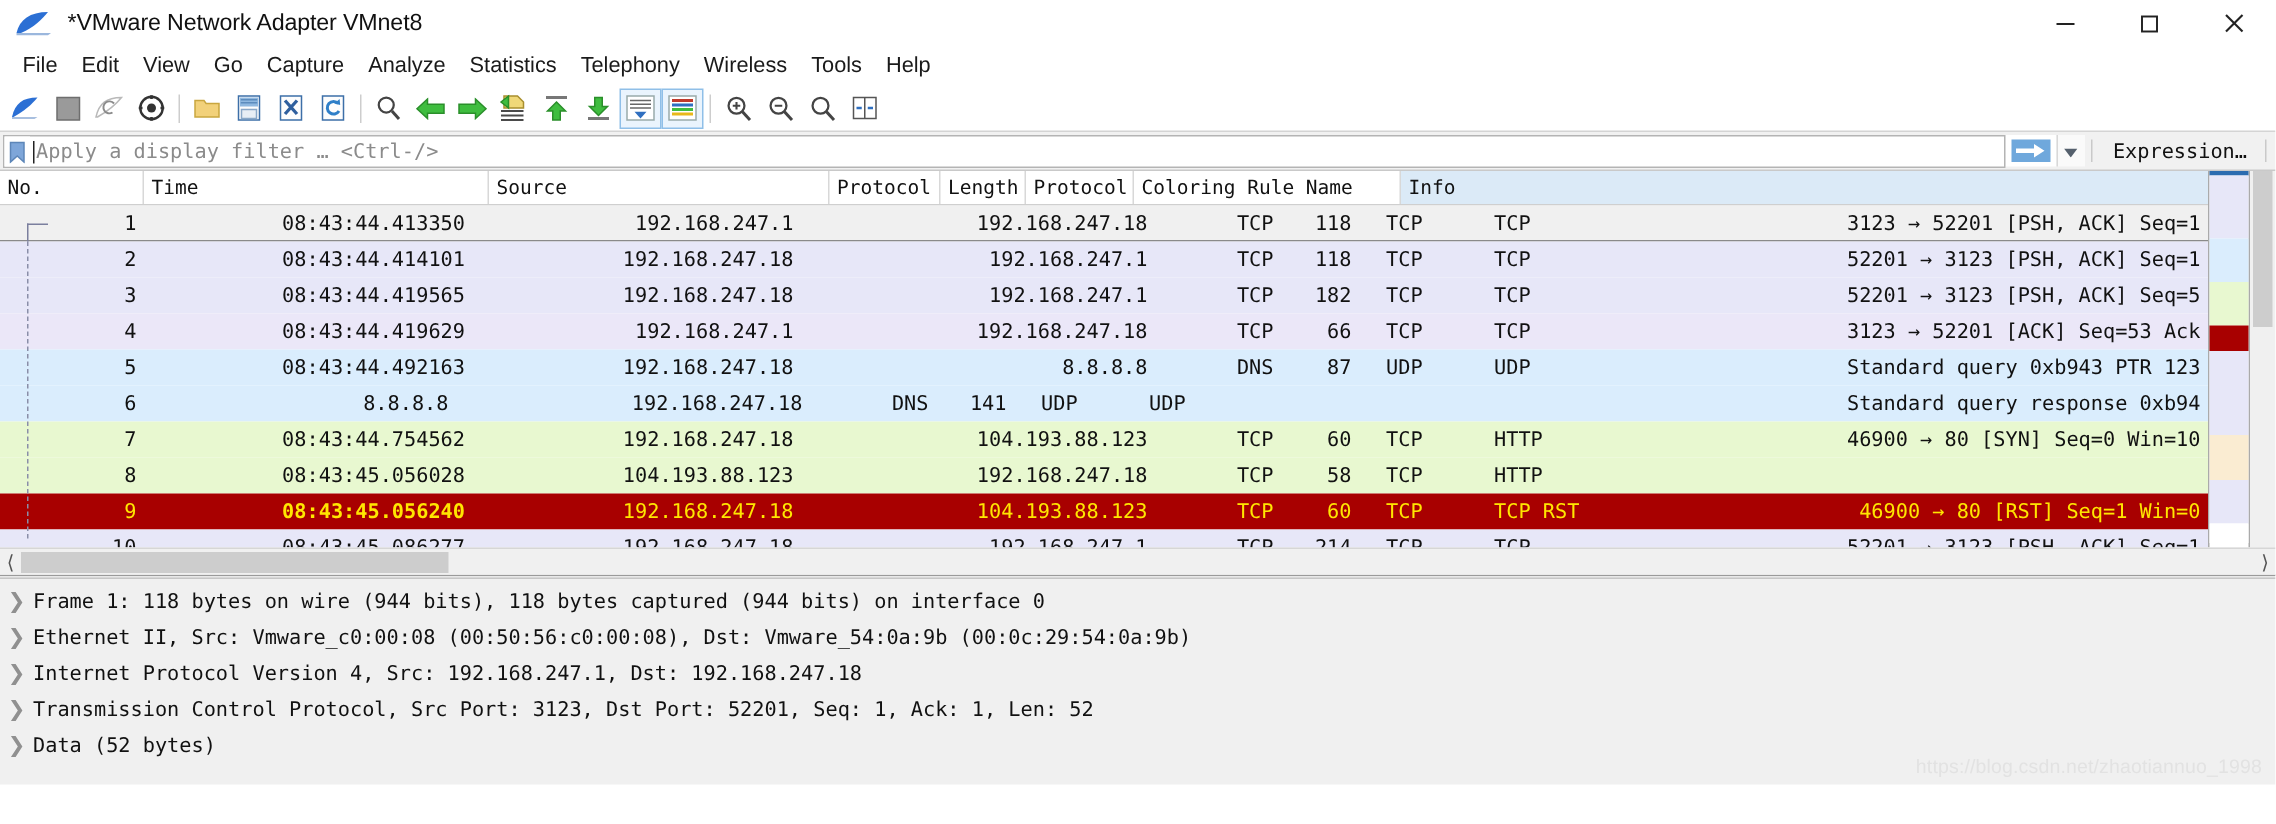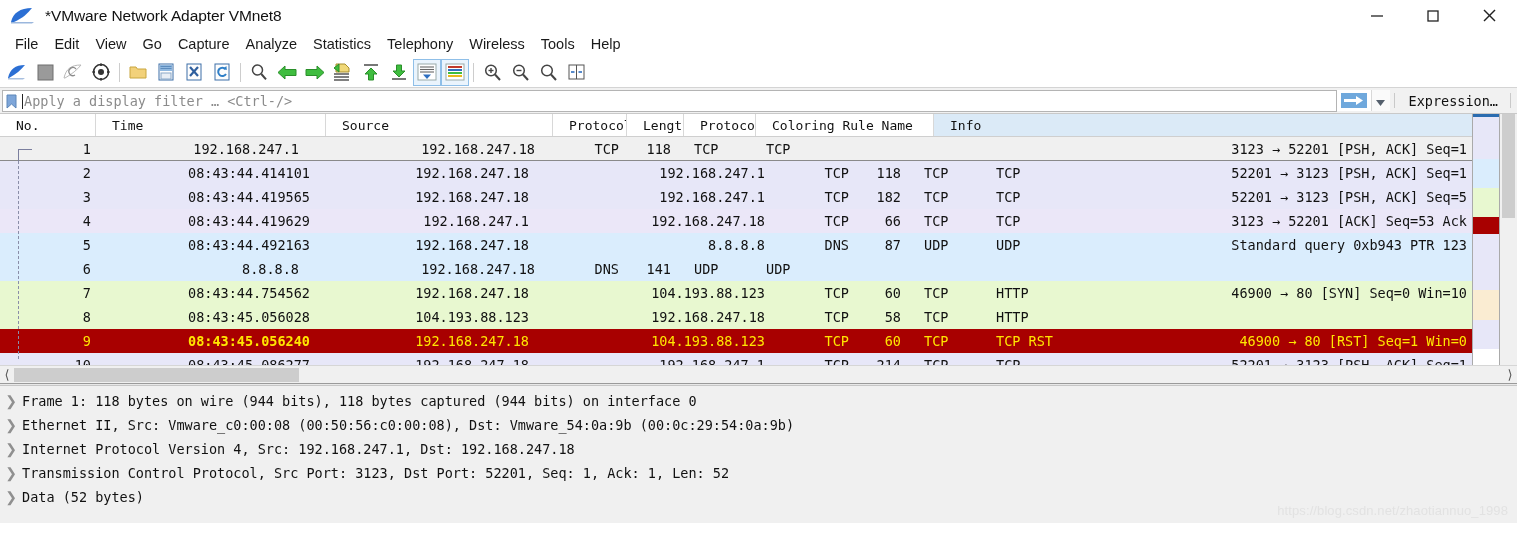--- a/index.html
+++ b/index.html
@@ -96,21 +96,21 @@
   }
   .plist-body { flex: 1; display: flex; min-height: 0; }
   .plist-main { flex: 1; position: relative; overflow: hidden; }
 
   .col-head {
     display: flex; height: 23px; background: #ffffff;
     border-bottom: 1px solid #cfcfcf; position: relative;
   }
   .ch {
     font-family: "DejaVu Sans Mono", monospace; font-size: 13px; color: #111;
-    display: flex; align-items: center; padding-left: 16px;
+    display: flex; align-items: center; padding-left: 5px;
     border-right: 1px solid #d8d8d8; overflow: hidden; white-space: nowrap;
   }
   .ch.info-h { background: #dbeaf7; border-right: none; flex: 1; }
 
   .prow {
     display: flex; height: 24px; align-items: center; position: relative;
     font-family: "DejaVu Sans Mono", monospace; font-size: 13.5px;
   }
   .pc { overflow: hidden; white-space: nowrap; padding: 0 5px; }
   .pc.num   { text-align: right; }
@@ -433,20 +433,21 @@
         <div class="ch" style="width:74px">Protocol</div>
         <div class="ch" style="width:57px">Length</div>
         <div class="ch" style="width:72px">Protocol</div>
         <div class="ch" style="width:178px">Coloring Rule Name</div>
         <div class="ch info-h">Info</div>
       </div>
 
       <div id="rows-container">
           <div class="prow sel" style="background: rgb(240, 240, 240); color: rgb(17, 17, 17);">
             <div class="pc num" style="width: 96px;">1</div>
+            <div class="pc time" style="width: 230px;">08:43:44.413350</div>
             <div class="pc src" style="width: 227px;">192.168.247.1</div>
             <div class="pc dst" style="width: 232px;">192.168.247.18</div>
             <div class="pc proto" style="width: 74px;">TCP</div>
             <div class="pc len" style="width: 57px;">118</div>
             <div class="pc proto2" style="width: 72px;">TCP</div>
             <div class="pc color" style="width: 178px;">TCP</div>
             <div class="pc info">3123 → 52201 [PSH, ACK] Seq=1</div>
           </div>
           <div class="prow" style="background: rgb(231, 231, 248); color: rgb(17, 17, 17);">
             <div class="pc num" style="width: 96px;">2</div>
@@ -493,20 +494,21 @@
             <div class="pc info">Standard query 0xb943 PTR 123</div>
           </div>
           <div class="prow" style="background: rgb(218, 237, 253); color: rgb(17, 17, 17);">
             <div class="pc num" style="width: 96px;">6</div>
             <div class="pc src" style="width: 227px;">8.8.8.8</div>
             <div class="pc dst" style="width: 232px;">192.168.247.18</div>
             <div class="pc proto" style="width: 74px;">DNS</div>
             <div class="pc len" style="width: 57px;">141</div>
             <div class="pc proto2" style="width: 72px;">UDP</div>
             <div class="pc color" style="width: 178px;">UDP</div>
+            <div class="pc info">Standard query response 0xb94</div>
           </div>
           <div class="prow" style="background: rgb(232, 248, 208); color: rgb(17, 17, 17);">
             <div class="pc num" style="width: 96px;">7</div>
             <div class="pc time" style="width: 230px;">08:43:44.754562</div>
             <div class="pc src" style="width: 227px;">192.168.247.18</div>
             <div class="pc dst" style="width: 232px;">104.193.88.123</div>
             <div class="pc proto" style="width: 74px;">TCP</div>
             <div class="pc len" style="width: 57px;">60</div>
             <div class="pc proto2" style="width: 72px;">TCP</div>
             <div class="pc color" style="width: 178px;">HTTP</div>

